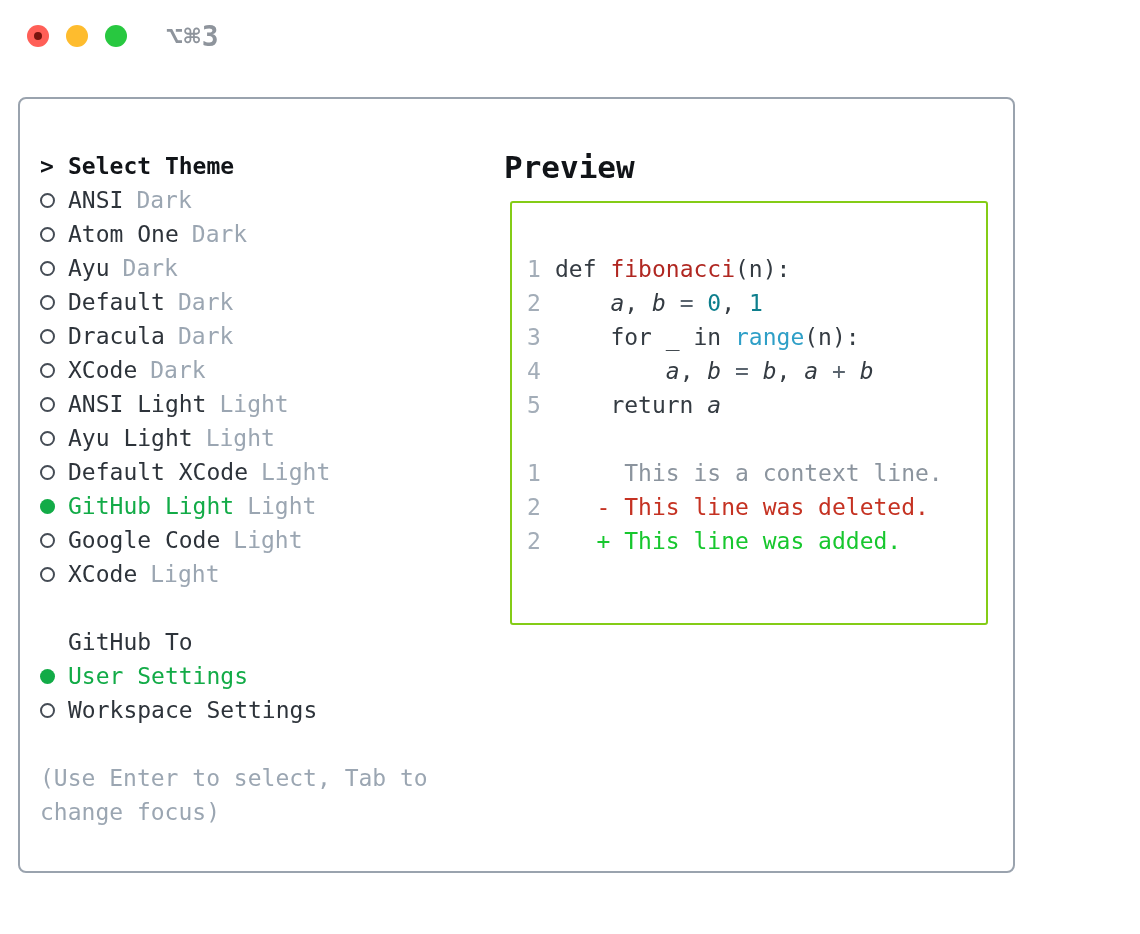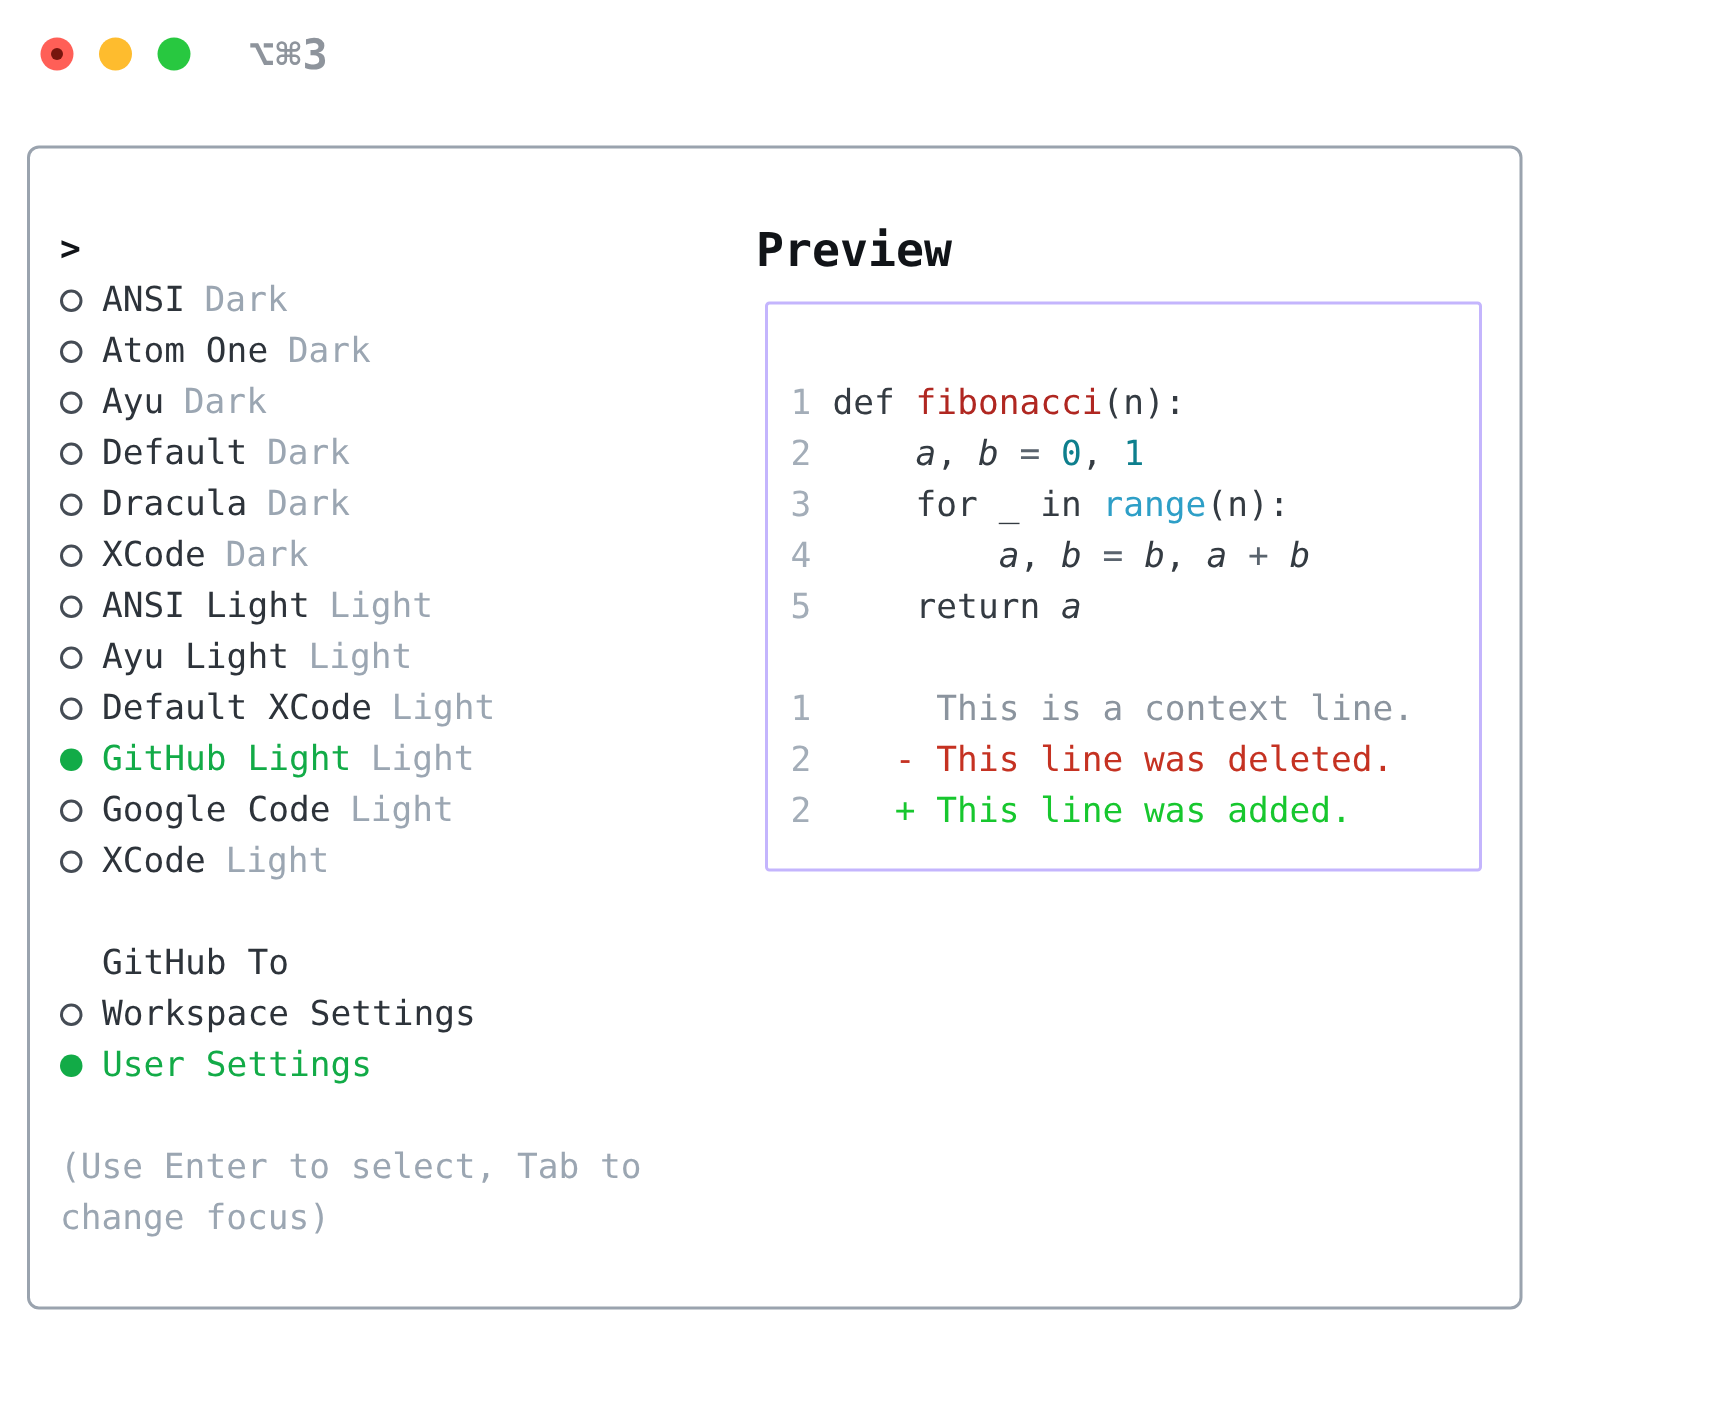--- a/index.html
+++ b/index.html
@@ -32,22 +32,22 @@
   .bullet.spacer{border:none;background:transparent;}
   .row .name{color:var(--text-dark);}
   .row.selected .name{color:var(--green);}
   .row .variant{color:var(--muted);margin-left:13px;}
   .header-label{font-weight:bold;color:#111418;}
   .hint{color:var(--muted);}
   
   .preview-title{position:absolute;left:484px;top:51px;height:34px;line-height:34px;
                  font-size:31px;font-weight:bold;color:#111418;}
   .preview-box{
-    position:absolute;left:490px;top:102px;width:478px;height:380px;box-sizing:border-box;
-    border:2px solid #c4b5fd;border-radius:3px;background:#ffffff;overflow:hidden;
+    position:absolute;left:490px;top:102px;width:478px;height:424px;box-sizing:border-box;
+    border:2px solid #84cc16;border-radius:3px;background:#ffffff;overflow:hidden;
   }
   .code{padding:49px 0 0 15px;font-size:23px;line-height:34px;white-space:pre;}
   .code-line{height:34px;}
   .ln{display:inline-block;width:28px;color:var(--line-number);}
   .tok-plain{color:#343b42;}
   .tok-fn{color:var(--func-red);}
   .tok-var{color:#343b42;font-style:italic;}
   .tok-op{color:#5a646e;}
   .tok-num{color:var(--number-teal);}
   .tok-call{color:var(--call-blue);}
@@ -65,20 +65,21 @@
     <button class="light green"></button>
   </div>
   <div class="win-title">⌥⌘3</div>
 </div>
 
 <div class="panel">
 
   <div class="left-col">
     <div class="row">
       <span class="prefix">&gt;</span>
+      <span class="header-label">Select Theme</span>
     </div>
     <div id="theme-list">
         <div class="row"><span class="bullet"></span><span class="name">ANSI</span><span class="variant">Dark</span></div>
         <div class="row"><span class="bullet"></span><span class="name">Atom One</span><span class="variant">Dark</span></div>
         <div class="row"><span class="bullet"></span><span class="name">Ayu</span><span class="variant">Dark</span></div>
         <div class="row"><span class="bullet"></span><span class="name">Default</span><span class="variant">Dark</span></div>
         <div class="row"><span class="bullet"></span><span class="name">Dracula</span><span class="variant">Dark</span></div>
         <div class="row"><span class="bullet"></span><span class="name">XCode</span><span class="variant">Dark</span></div>
         <div class="row"><span class="bullet"></span><span class="name">ANSI Light</span><span class="variant">Light</span></div>
         <div class="row"><span class="bullet"></span><span class="name">Ayu Light</span><span class="variant">Light</span></div>
@@ -86,22 +87,22 @@
         <div class="row selected"><span class="bullet filled"></span><span class="name">GitHub Light</span><span class="variant">Light</span></div>
         <div class="row"><span class="bullet"></span><span class="name">Google Code</span><span class="variant">Light</span></div>
         <div class="row"><span class="bullet"></span><span class="name">XCode</span><span class="variant">Light</span></div>
       </div>
     <div class="row"></div>
     <div class="row">
       <span class="bullet spacer"></span>
       <span>GitHub To</span>
     </div>
     <div id="apply-list">
+        <div class="row selected"><span class="bullet filled"></span><span class="name">User Settings</span></div>
         <div class="row"><span class="bullet"></span><span class="name">Workspace Settings</span></div>
-        <div class="row selected"><span class="bullet filled"></span><span class="name">User Settings</span></div>
       </div>
     <div class="row"></div>
     <div class="row hint">(Use Enter to select, Tab to</div>
     <div class="row hint">change focus)</div>
   </div>
 
   <div class="preview-title">Preview</div>
   <div class="preview-box">
     <div class="code" id="code-block"><div class="code-line"><span class="ln">1</span><span class="tok-plain">def </span><span class="tok-fn">fibonacci</span><span class="tok-plain">(n):</span></div><div class="code-line"><span class="ln">2</span><span class="tok-plain">    </span><span class="tok-var">a</span><span class="tok-plain">, </span><span class="tok-var">b</span><span class="tok-op"> = </span><span class="tok-num">0</span><span class="tok-plain">, </span><span class="tok-num">1</span></div><div class="code-line"><span class="ln">3</span><span class="tok-plain">    for _ in </span><span class="tok-call">range</span><span class="tok-plain">(n):</span></div><div class="code-line"><span class="ln">4</span><span class="tok-plain">        </span><span class="tok-var">a</span><span class="tok-plain">, </span><span class="tok-var">b</span><span class="tok-op"> = </span><span class="tok-var">b</span><span class="tok-plain">, </span><span class="tok-var">a</span><span class="tok-op"> + </span><span class="tok-var">b</span></div><div class="code-line"><span class="ln">5</span><span class="tok-plain">    return </span><span class="tok-var">a</span></div><div class="code-line"><span class="ln"></span></div><div class="code-line"><span class="ln">1</span><span class="tok-ctx">     This is a context line.</span></div><div class="code-line"><span class="ln">2</span><span class="tok-del">   - This line was deleted.</span></div><div class="code-line"><span class="ln">2</span><span class="tok-add">   + This line was added.</span></div></div>
   </div>

